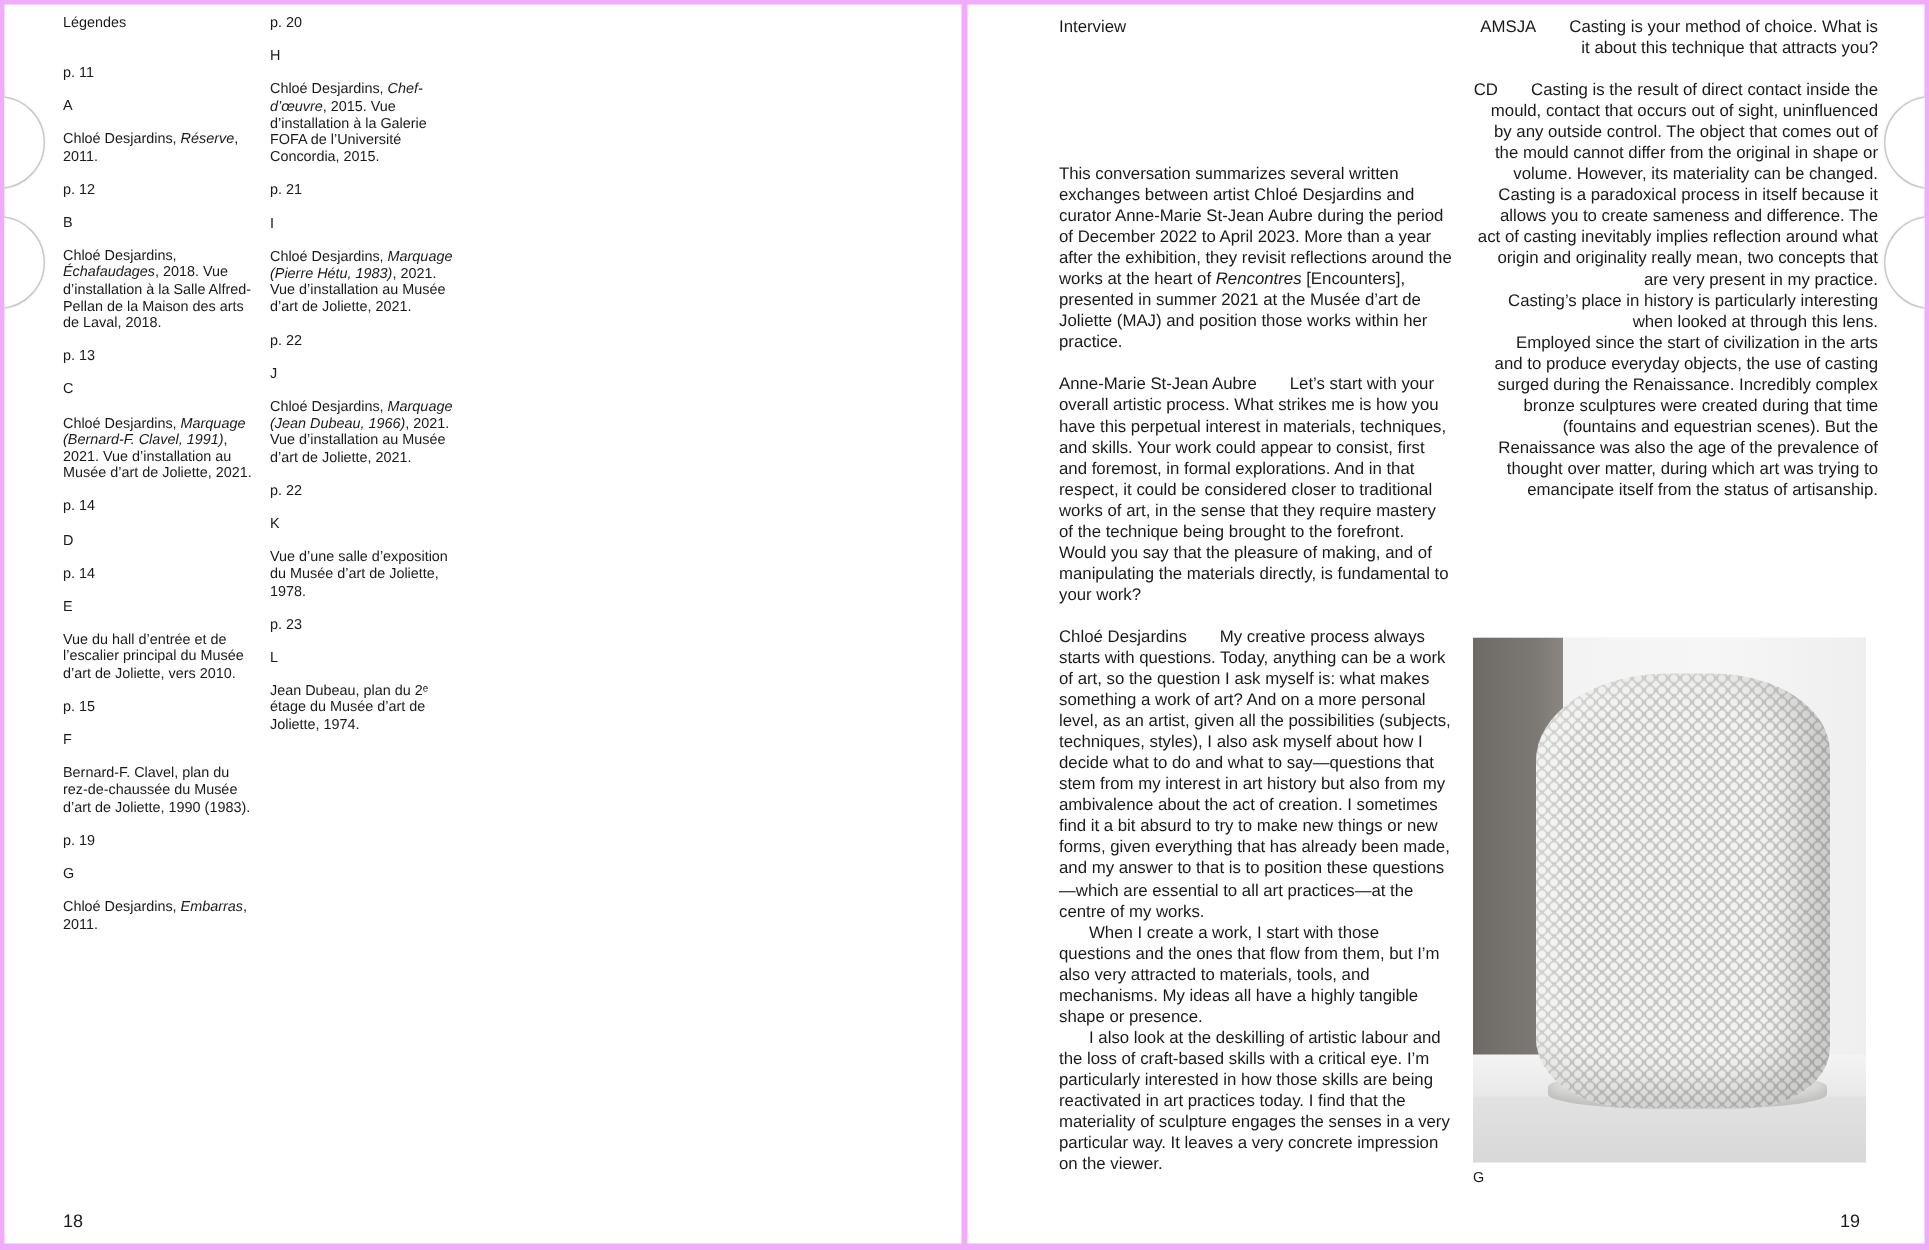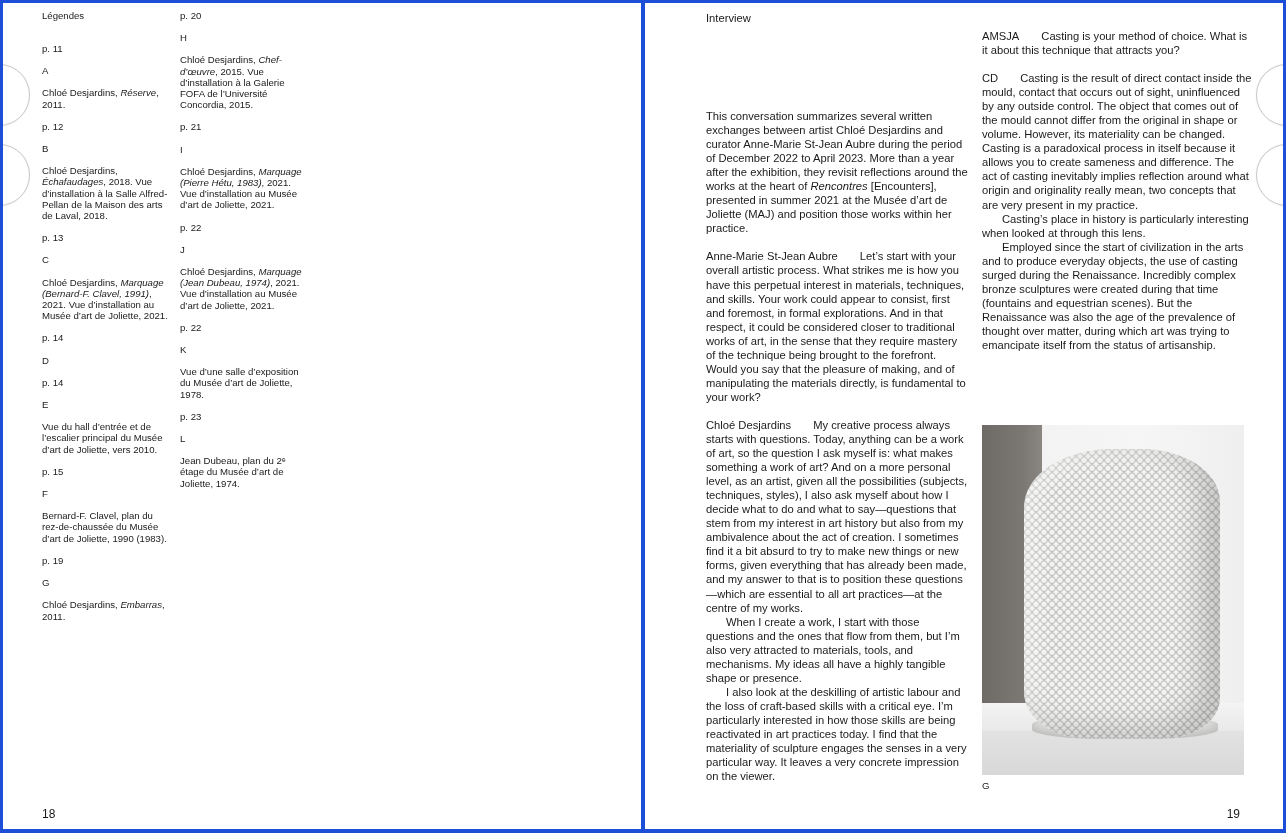--- a/index.html
+++ b/index.html
@@ -1,19 +1,19 @@
 <!DOCTYPE html>
 <html><head>
 <meta charset="utf-8">
 <style>
   * { box-sizing: border-box; margin: 0; padding: 0; }
   html, body { width: 1286px; height: 833px; overflow: hidden; background: #cfcfcf; }
   body { position: relative; font-family: "Liberation Sans", sans-serif; color: #1a1a1a; }
 
-  .spread { position: absolute; left: 0; top: 0; width: 1286px; height: 833px; background: #1d4ed8; }
+  .spread { position: absolute; left: 0; top: 0; width: 1286px; height: 833px; background: #f0abfc; }
   .page { position: absolute; top: 3px; height: 826px; background: #ffffff; overflow: hidden; }
   .page-left { left: 3px; width: 638px; }
   .page-right { left: 645px; width: 638px; }
 
   .tab-circle {
     position: absolute; width: 62px; height: 62px; border-radius: 50%;
     border: 1.5px solid #c9c9c9; background: #ffffff;
     box-shadow: 0 0 2px rgba(0,0,0,0.08);
   }
 
@@ -27,21 +27,21 @@
   .cap-text { margin-bottom: 11px; }
   .cap-text i { font-style: italic; }
 
   .folio { position: absolute; bottom: 8px; font-size: 12px; }
   .folio-left { left: 39px; }
   .folio-right { right: 43px; }
 
   
   .r-col { position: absolute; font-size: 11.2px; line-height: 14.05px; }
   .r-col-1 { left: 61px; width: 262px; top: 8px; }
-  .r-col-2 { left: 337px; width: 270px; top: 26px; }
+  .r-col-2 { left: 337px; width: 270px; top: 8px; text-align: right; }
   .section-label { height: 14px; margin-bottom: 84px; }
   .para { margin-bottom: 14px; }
   .indent { text-indent: 20px; }
   .para-tight { margin-bottom: 0; }
   .speaker { margin-right: 22px; }
   .para i { font-style: italic; }
 
   .photo {
     position: absolute; left: 337px; top: 422px; width: 262px; height: 350px;
     background: linear-gradient(90deg, #f1f1f1 0%, #f6f6f6 60%, #efefef 100%);
@@ -106,21 +106,21 @@
     <div class="cap-col cap-col-2">
       <div id="cap-list-2">
           <div class="cap-page">p. 20</div>
           <div class="cap-letter">H</div>
           <div class="cap-text"><span>Chloé Desjardins, </span><i>Chef-d’œuvre</i><span>, 2015. Vue d’installation à la Galerie FOFA de l’Université Concordia, 2015.</span></div>
           <div class="cap-page">p. 21</div>
           <div class="cap-letter">I</div>
           <div class="cap-text"><span>Chloé Desjardins, </span><i>Marquage (Pierre Hétu, 1983)</i><span>, 2021. Vue d’installation au Musée d’art de Joliette, 2021.</span></div>
           <div class="cap-page">p. 22</div>
           <div class="cap-letter">J</div>
-          <div class="cap-text"><span>Chloé Desjardins, </span><i>Marquage (Jean Dubeau, 1974)</i><span>, 2021. Vue d’installation au Musée d’art de Joliette, 2021.</span></div>
+          <div class="cap-text"><span>Chloé Desjardins, </span><i>Marquage (Jean Dubeau, 1966)</i><span>, 2021. Vue d’installation au Musée d’art de Joliette, 2021.</span></div>
           <div class="cap-page">p. 22</div>
           <div class="cap-letter">K</div>
           <div class="cap-text"><span>Vue d’une salle d’exposition du Musée d’art de Joliette, 1978.</span></div>
           <div class="cap-page">p. 23</div>
           <div class="cap-letter">L</div>
           <div class="cap-text"><span>Jean Dubeau, plan du 2ᵉ étage du Musée d’art de Joliette, 1974.</span></div>
         </div>
     </div>
 
     <div class="folio folio-left">18</div>

